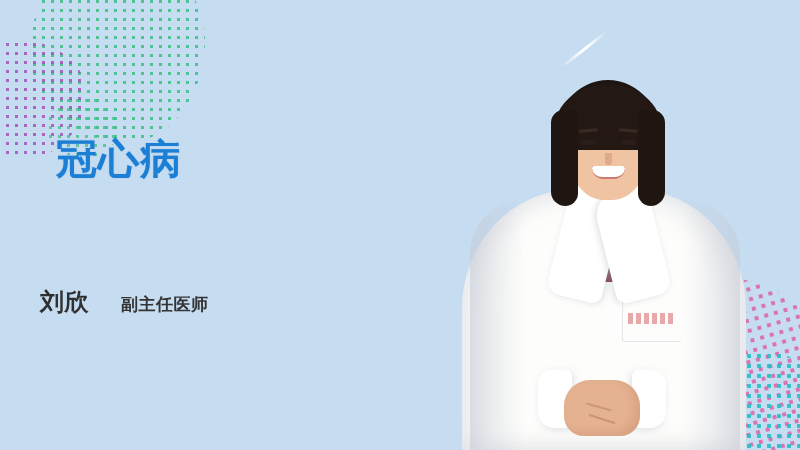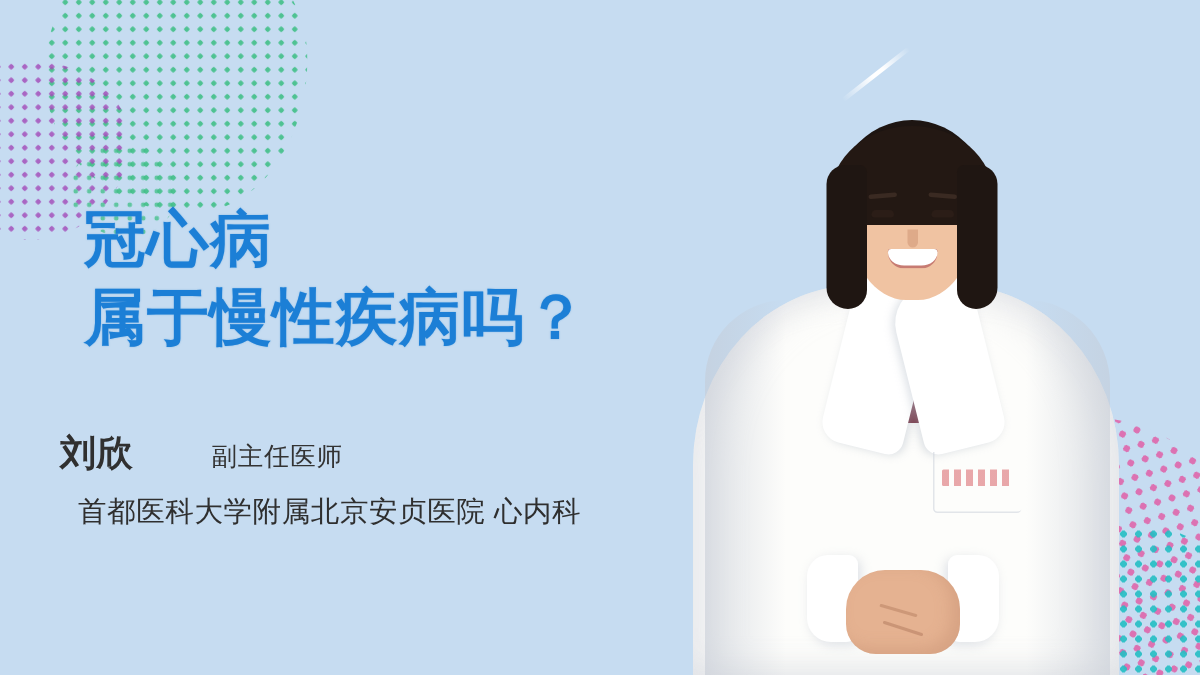--- a/index.html
+++ b/index.html
@@ -7,21 +7,20 @@
     padding: 0;
     background: #ffffff;
   }
   #card {
     position: relative;
     width: 800px;
     height: 450px;
     overflow: hidden;
     background: #c6dcf1;
     font-family: "Liberation Sans", "DejaVu Sans", sans-serif;
-    text-align: right;
   }
 
   
   .halftone {
     position: absolute;
     pointer-events: none;
   }
   
   .blob-green {
     left: 30px;
@@ -132,22 +131,22 @@
   }
   .doctor-name {
     color: #303030;
     font-size: 24px;
     font-weight: bold;
     letter-spacing: .5px;
   }
   .doctor-title {
     color: #333333;
     font-size: 17px;
-    font-weight: normal;
-    margin-left: 52px;
+    font-weight: bold;
+    margin-left: 32px;
     letter-spacing: .5px;
   }
   .doctor-affil {
     position: absolute;
     left: 52px;
     top: 328px;
     color: #2f2f2f;
     font-size: 19px;
     font-weight: normal;
     letter-spacing: .4px;
@@ -456,23 +455,21 @@
     <div class="ph mouth"></div>
     <div class="ph cuff-l"></div>
     <div class="ph cuff-r"></div>
     <div class="ph hand"></div>
     <div class="ph hand-line1"></div>
     <div class="ph hand-line2"></div>
   </div>
 
   <div class="text-layer">
     <div class="title">冠心病</div>
-    <div class="title-line2">属于慢性疾病吗？</div>
 
     <div class="doctor-row">
       <span class="doctor-name">刘欣</span>
       <span class="doctor-title">副主任医师</span>
     </div>
 
-    <div class="doctor-affil">首都医科大学附属北京安贞医院 心内科</div>
   </div>
 
 </div>
 
 </body></html>

